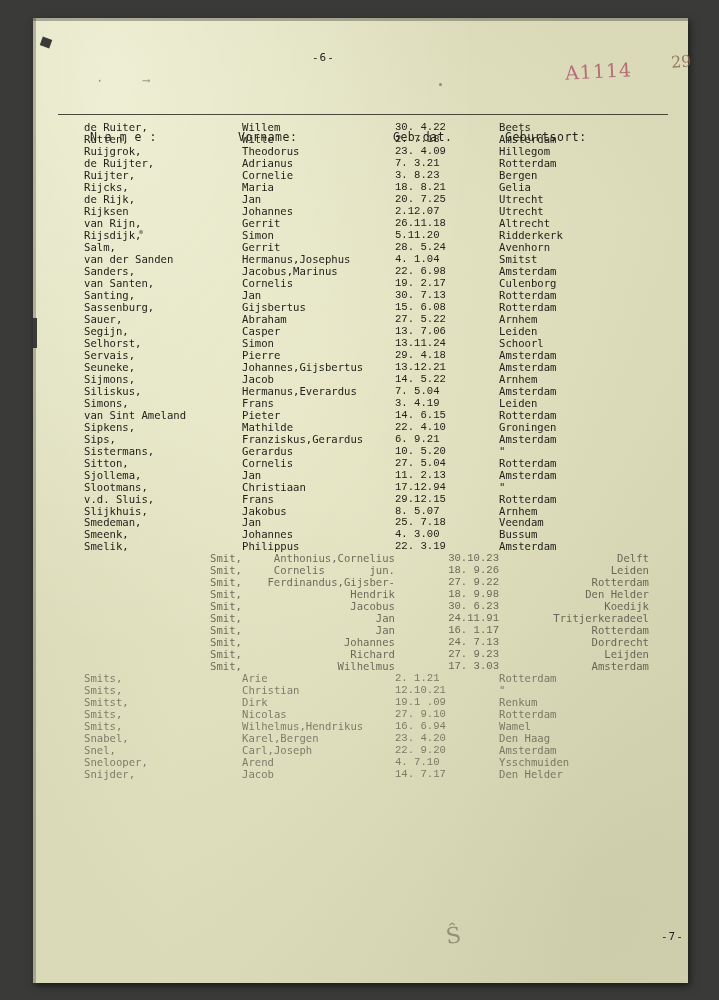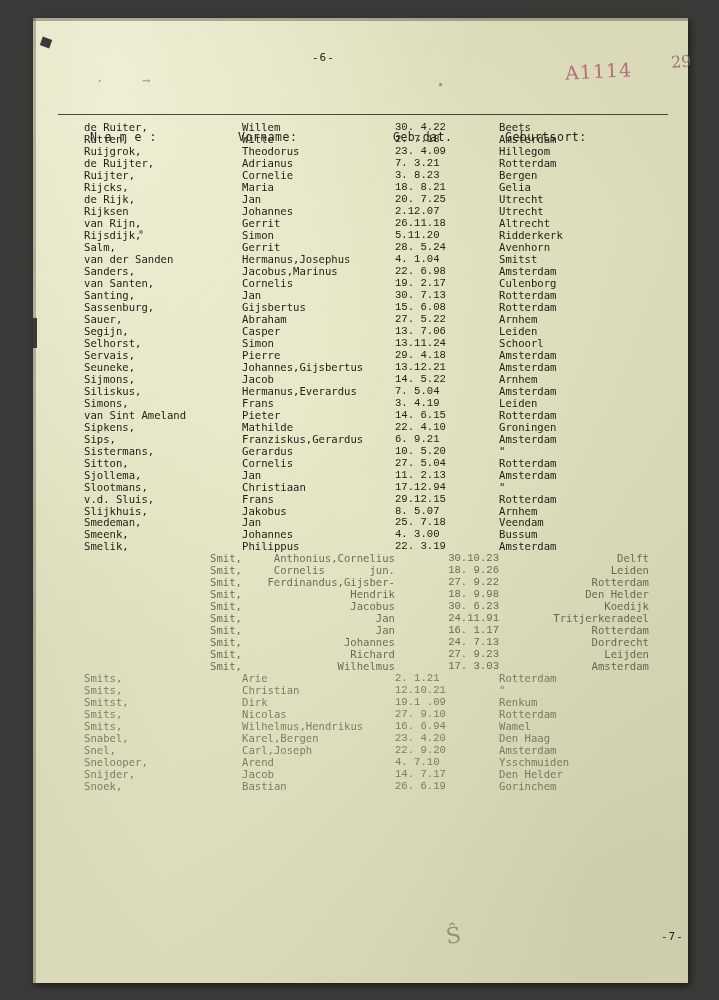--- a/index.html
+++ b/index.html
@@ -463,25 +463,19 @@
             <td class="c-vorname">Arend</td>
             <td class="c-geb">4. 7.10</td>
             <td class="c-ort">Ysschmuiden</td>
           </tr>
           <tr class="fade2">
             <td class="c-name">Snijder,</td>
             <td class="c-vorname">Jacob</td>
             <td class="c-geb">14. 7.17</td>
             <td class="c-ort">Den Helder</td>
           </tr>
-          <tr class="fade2">
-            <td class="c-name">Snoek,</td>
-            <td class="c-vorname">Bastian</td>
-            <td class="c-geb">26. 6.19</td>
-            <td class="c-ort">Gorinchem</td>
-          </tr>
         </tbody>
     </table>
 
     <div class="scribble">Ŝ</div>
     <div class="pagenum-bot">-7-</div>
   </div>
 </div>
 
 </body></html>

